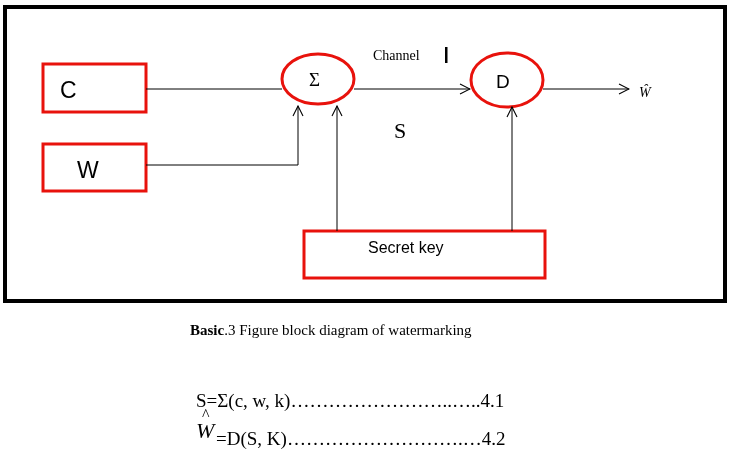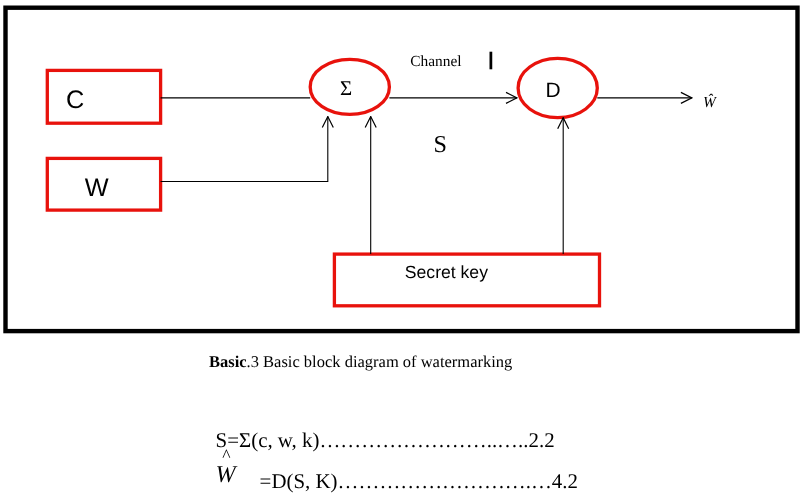--- a/index.html
+++ b/index.html
@@ -22,21 +22,21 @@
     .eq1 { left: 196px; top: 390px; }
     .eq2 { left: 196px; top: 428px; }
     .hat-w {
       position: absolute; left: 196px; top: 418px;
       font-family: "Liberation Serif", "DejaVu Serif", serif;
       font-style: italic; font-size: 22px; color: #000;
     }
     .hat-w .hat {
       position: absolute; left: 6px; top: -12px; font-style: normal; font-size: 16px;
     }
-    .eq2 span.rhs { margin-left: 40px; }
+    .eq2 span.rhs { margin-left: 20px; }
   </style>
 </head>
 <body>
 
 <svg id="diagram" width="734" height="320" viewBox="0 0 734 320" xmlns="http://www.w3.org/2000/svg">
   <defs>
     <marker id="arrow" markerWidth="12" markerHeight="12" refX="11" refY="6" orient="auto" markerUnits="userSpaceOnUse">
       <path d="M1,1 L11,6 L1,11" fill="none" stroke="#000" stroke-width="1.1"></path>
     </marker>
   </defs>
@@ -74,19 +74,19 @@
   <line x1="354" y1="89" x2="470" y2="89" stroke="#000" stroke-width="1" marker-end="url(#arrow)"></line>
   <line x1="512" y1="231" x2="512" y2="107" stroke="#000" stroke-width="1" marker-end="url(#arrow)"></line>
   <line x1="543" y1="89" x2="629" y2="89" stroke="#000" stroke-width="1" marker-end="url(#arrow)"></line>
 
   <text class="serif" x="373" y="60" font-size="14" fill="#000">Channel</text>
   <rect x="445" y="47" width="2.5" height="16" fill="#000"></rect>
   <text class="serif" x="394" y="138" font-size="22" fill="#000">S</text>
   <text class="serif" x="639" y="97" font-size="14" font-style="italic" fill="#000">Ŵ</text>
 </svg>
 
-<div class="caption"><b>Basic</b><span>.3 Basic block diagram of watermarking</span></div>
+<div class="caption"><b>Basic</b><span>.3 Figure block diagram of watermarking</span></div>
 
-<div class="eq eq1"><span>S=Σ(c, w, k)</span><span>……………………..…..</span><span>2.2</span></div>
+<div class="eq eq1"><span>S=Σ(c, w, k)</span><span>……………………..…..</span><span>4.1</span></div>
 
 <div class="hat-w"><span class="hat">^</span><span>W</span></div>
 
 <div class="eq eq2"><span class="rhs">=D(S, K)</span><span>……………………….…</span><span>4.2</span></div>
 
 </body></html>

